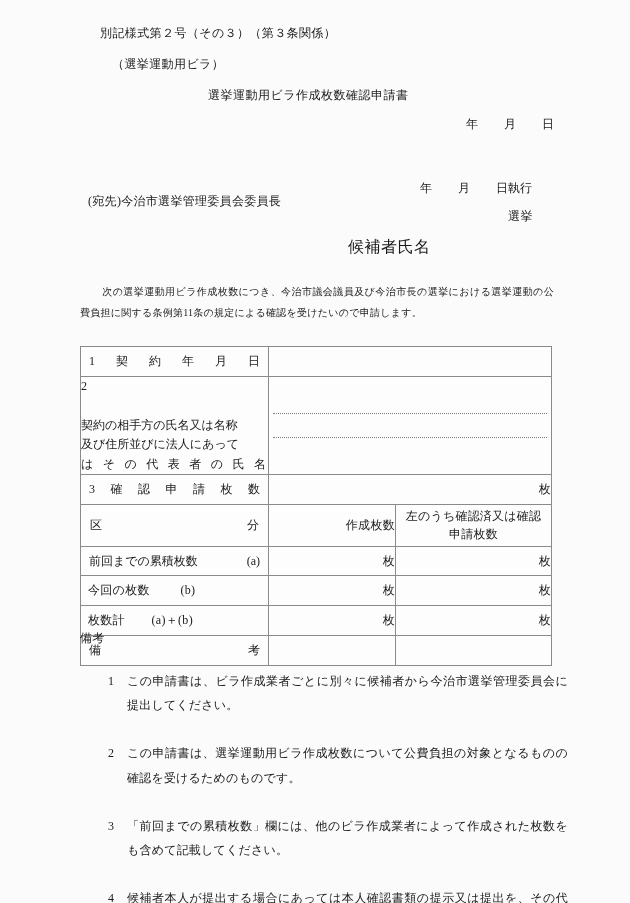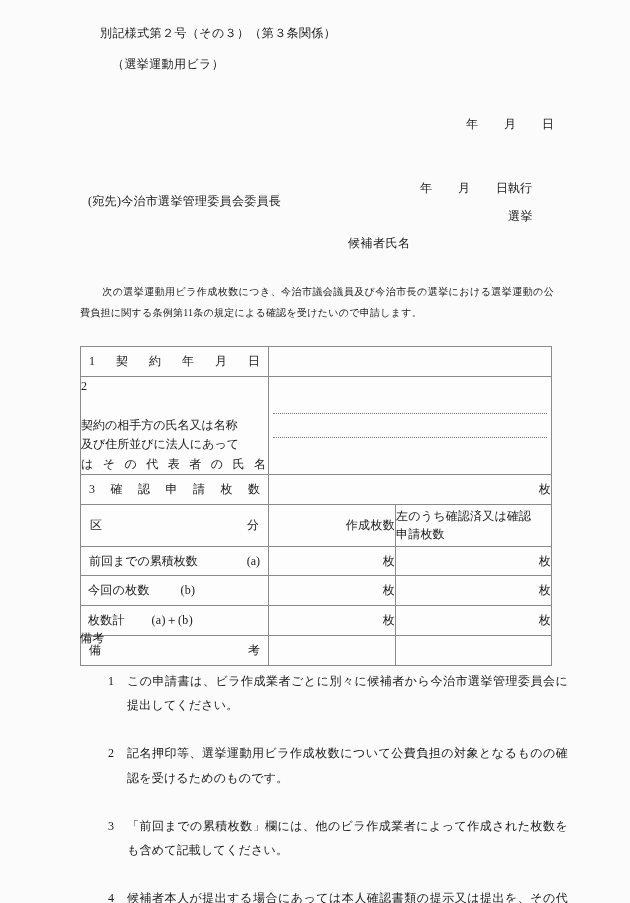--- a/index.html
+++ b/index.html
@@ -81,21 +81,21 @@
     left: 508px;
     top: 205px;
     font-size: 12px;
     letter-spacing: 0.5px;
     white-space: nowrap;
   }
   .candidate-name {
     position: absolute;
     left: 348px;
     top: 232px;
-    font-size: 12px;
+    font-size: 16px;
     letter-spacing: 0.5px;
     white-space: nowrap;
   }
 
   
   .body-para {
     position: absolute;
     left: 80px;
     top: 282px;
     width: 474px;
@@ -174,21 +174,21 @@
   .dotted-cell .rule-1 { top: 24px; }
   .dotted-cell .rule-2 { top: 48px; }
 
   .col-head {
     text-align: right;
     padding: 4px 6px;
     letter-spacing: 0.3px;
     margin-left: 29px;
   }
   .col-head-left {
-    text-align: left;
+    text-align: center;
     padding: 4px 7px;
     line-height: 1.5;
     letter-spacing: 0.2px;
     margin-left: 22px;
   }
 
   
   .notes-heading {
     position: absolute;
     left: 80px;
@@ -219,20 +219,21 @@
   }
   .note-text { display: block; margin-top: 24px; }
 </style>
 </head>
 <body>
 
 <div class="page">
 
   <div class="form-code">別記様式第２号（その３）（第３条関係）</div>
   <div class="form-subtitle">（選挙運動用ビラ）</div>
+  <div class="doc-title">選挙運動用ビラ作成枚数確認申請書</div>
 
   <div class="date-line-1">
     <span>年</span><span class="sp"></span><span>月</span><span class="sp"></span><span>日</span>
   </div>
 
   <div class="addressee">(宛先)今治市選挙管理委員会委員長</div>
 
   <div class="exec-line">
     <span>年</span><span class="sp"></span><span>月</span><span class="sp"></span><span>日執行</span>
   </div>
@@ -383,21 +384,21 @@
 
   <div class="notes-heading">備考</div>
 
   <div class="notes-list">
     <div class="note-item">
       <span class="note-num">1</span>
       <span class="note-text">この申請書は、ビラ作成業者ごとに別々に候補者から今治市選挙管理委員会に提出してください。</span>
     </div>
     <div class="note-item">
       <span class="note-num">2</span>
-      <span class="note-text">記名押印等、選挙運動用ビラ作成枚数について公費負担の対象となるものの確認を受けるためのものです。</span>
+      <span class="note-text">この申請書は、選挙運動用ビラ作成枚数について公費負担の対象となるものの確認を受けるためのものです。</span>
     </div>
     <div class="note-item">
       <span class="note-num">3</span>
       <span class="note-text">「前回までの累積枚数」欄には、他のビラ作成業者によって作成された枚数をも含めて記載してください。</span>
     </div>
     <div class="note-item">
       <span class="note-num">4</span>
       <span class="note-text">候補者本人が提出する場合にあっては本人確認書類の提示又は提出を、その代理人が提出する場合にあっては委任状の提示又は提出及び当該代理人の本人確認書類の提示又は提出を行ってください。ただし、候補者本人の署名その他の措置（記名押印等）がある場合はこの限りではありません。</span>
     </div>
   </div>

